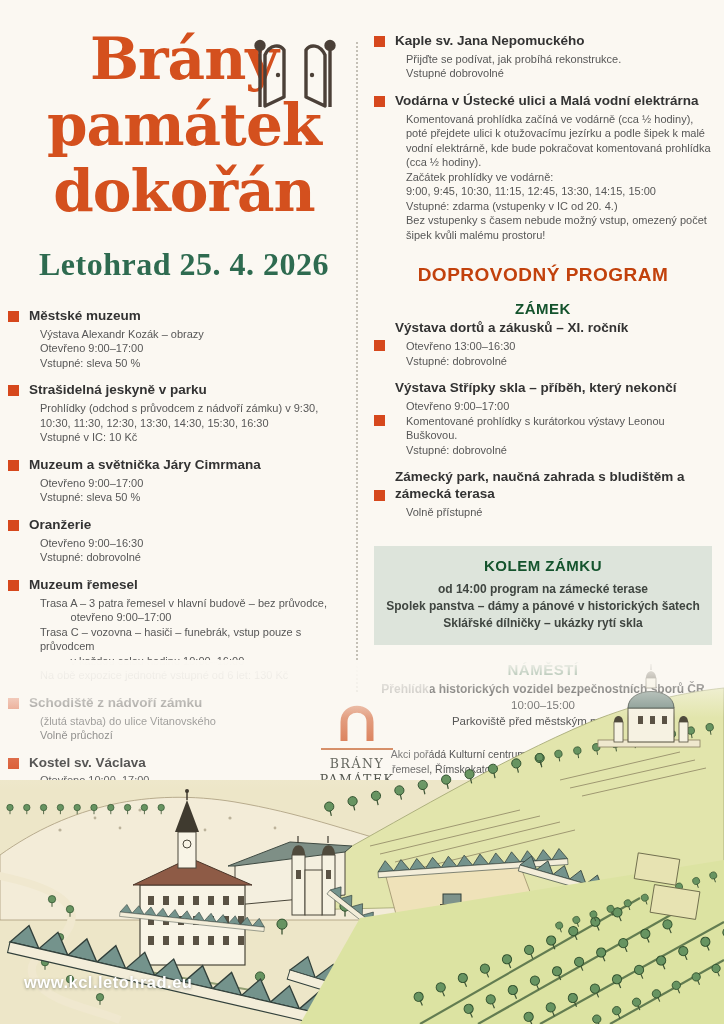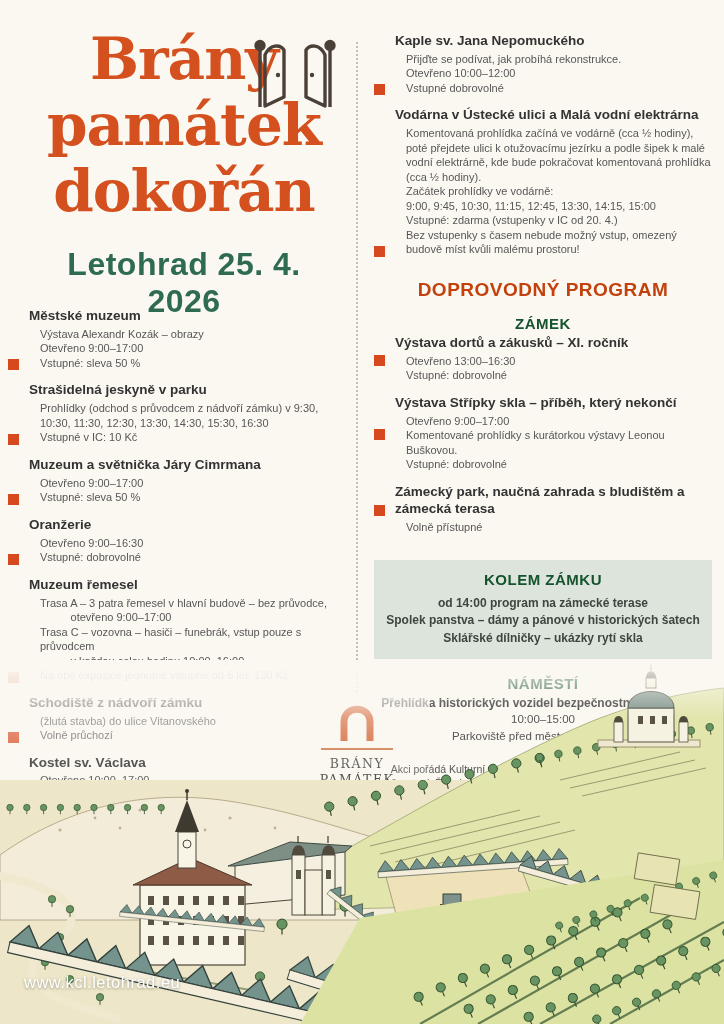--- a/index.html
+++ b/index.html
@@ -10,28 +10,28 @@
   }
   
   .title-block{position:absolute;left:28px;top:26px;width:312px;text-align:center;}
   .title-line{
     font-family:"DejaVu Serif","Liberation Serif",serif;font-weight:700;
     font-size:58px;line-height:66px;color:#D4501E;letter-spacing:-1px;
   }
   .doors-icon{position:absolute;left:253px;top:36px;}
   .event-date{
     position:absolute;left:28px;top:246px;width:312px;text-align:center;
-    font-family:Liberation Sans, sans-serif;font-weight:700;
+    font-family:Liberation Serif, serif;font-weight:700;
     font-size:32px;color:#2E6B50;letter-spacing:0.5px;
   }
   
   .col-left{position:absolute;left:8px;top:308px;width:332px;}
   .col-right{position:absolute;left:374px;top:33px;width:338px;}
   .divider{position:absolute;left:356px;top:42px;height:650px;width:0;border-left:2px dotted #C4C0B6;}
-  .item{display:flex;gap:10px;margin-bottom:12px;align-items:flex-end;}
+  .item{display:flex;gap:10px;margin-bottom:12px;align-items:flex-start;}
   .item .bullet{width:11px;height:11px;background:#D6481D;flex:none;margin-top:3px;}
   .item-center{align-items:center;}
   .item-body{min-width:0;}
   .item-title{font-weight:bold;font-size:13.5px;color:#333;line-height:1.25;margin-bottom:2px;}
   .item-line{font-size:11px;color:#575757;line-height:1.32;white-space:pre-wrap;padding-left:11px;}
   
   .program-heading{
     text-align:center;font-weight:bold;font-size:19px;color:#c2410c;
     letter-spacing:0.5px;margin:22px 0 14px 0;
   }
@@ -46,21 +46,21 @@
   
   .logo{position:absolute;left:299px;top:700px;width:116px;text-align:center;}
   .logo-rule{width:72px;height:2px;background:#C96A38;margin:2px auto 6px auto;}
   .logo-line{
     font-family:"DejaVu Serif","Liberation Serif",serif;font-size:12.5px;
     letter-spacing:1.5px;color:#44473F;line-height:1.3;
   }
   
   .illustration{position:absolute;left:0;top:660px;width:724px;height:364px;}
   .site-url{
-    position:absolute;left:24px;top:973px;color:#ffffff;font-weight:normal;
+    position:absolute;left:24px;top:973px;color:#ffffff;font-weight:bold;
     font-size:16.5px;letter-spacing:0.5px;text-shadow:0 1px 3px rgba(40,50,40,.45);
   }
 </style>
 </head>
 <body>
 
 <div class="poster">
 
   <div class="title-block">
       <div class="title-line">Brány</div>
@@ -159,33 +159,32 @@
       </div>
     </div>
 
   <div class="col-right">
     <div>
         <div class="item">
           <span class="bullet"></span>
           <div class="item-body">
             <div class="item-title">Kaple sv. Jana Nepomuckého</div>
             <div class="item-line">Přijďte se podívat, jak probíhá rekonstrukce.</div>
-            <div class="item-line">Otevřeno 10:00–12:00</div>
             <div class="item-line">Vstupné dobrovolné</div>
           </div>
         </div>
         <div class="item">
           <span class="bullet"></span>
           <div class="item-body">
             <div class="item-title">Vodárna v Ústecké ulici a Malá vodní elektrárna</div>
             <div class="item-line">Komentovaná prohlídka začíná ve vodárně (cca ½ hodiny), poté přejdete ulici k otužovacímu jezírku a podle šipek k malé vodní elektrárně, kde bude pokračovat komentovaná prohlídka (cca ½ hodiny).</div>
             <div class="item-line">Začátek prohlídky ve vodárně:</div>
             <div class="item-line">9:00, 9:45, 10:30, 11:15, 12:45, 13:30, 14:15, 15:00</div>
             <div class="item-line">Vstupné: zdarma (vstupenky v IC od 20. 4.)</div>
-            <div class="item-line">Bez vstupenky s časem nebude možný vstup, omezený budově míst kvůli malému prostoru!</div>
+            <div class="item-line">Bez vstupenky s časem nebude možný vstup, omezený počet šipek kvůli malému prostoru!</div>
           </div>
         </div>
       </div>
 
     <div class="program-heading">DOPROVODNÝ PROGRAM</div>
 
     <div class="sub-heading">ZÁMEK</div>
 
     <div>
         <div class="item item-center">

